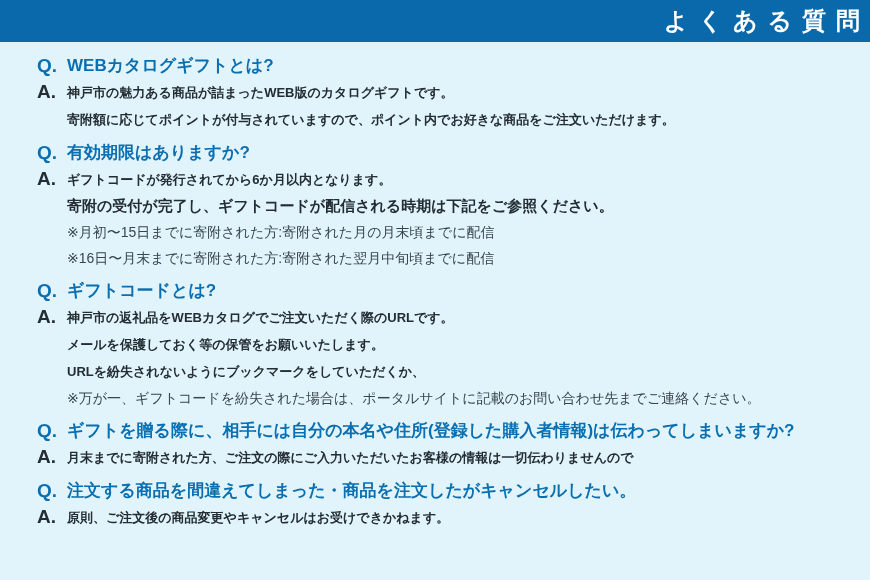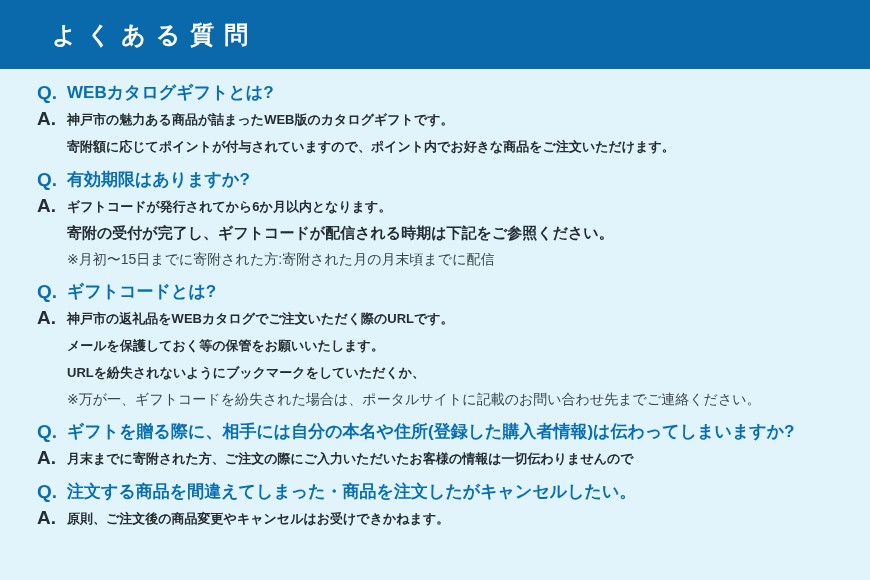--- a/index.html
+++ b/index.html
@@ -4,25 +4,25 @@
 <style>
   * { margin: 0; padding: 0; box-sizing: border-box; }
   html, body { width: 870px; height: 580px; }
   body {
     font-family: "Liberation Sans", "DejaVu Sans", sans-serif;
     background: var(--body-bg, #e1f4fb);
     overflow: hidden;
     position: relative;
   }
   .header {
-    height: 69px;
+    height: 42px;
     background: var(--header-bg, #0a69aa);
     display: flex;
     align-items: center;
-    justify-content: flex-start;
+    justify-content: flex-end;
     padding-left: 42px;
   }
   .header-title {
     color: #ffffff;
     font-size: 24px;
     font-weight: bold;
     letter-spacing: 10px;
     padding-left: 10px; 
     white-space: nowrap;
   }
@@ -89,20 +89,21 @@
 
   <div class="qa-block">
     <div class="line q-line">
       <span class="label q-label">Q.</span>
       <span class="text">有効期限はありますか?</span>
     </div>
     <div>
         <div class="line a-line style-main"><span class="label a-label">A.</span><span class="text">ギフトコードが発行されてから6か月以内となります。</span></div>
         <div class="line a-line style-sub"><span class="text">寄附の受付が完了し、ギフトコードが配信される時期は下記をご参照ください。</span></div>
         <div class="line a-line style-note"><span class="text">※月初〜15日までに寄附された方:寄附された月の月末頃までに配信</span></div>
+        <div class="line a-line style-note"><span class="text">※16日〜月末までに寄附された方:寄附された翌月中旬頃までに配信</span></div>
       </div>
   </div>
 
   <div class="qa-block">
     <div class="line q-line">
       <span class="label q-label">Q.</span>
       <span class="text">ギフトコードとは?</span>
     </div>
     <div>
         <div class="line a-line style-main"><span class="label a-label">A.</span><span class="text">神戸市の返礼品をWEBカタログでご注文いただく際のURLです。</span></div>

